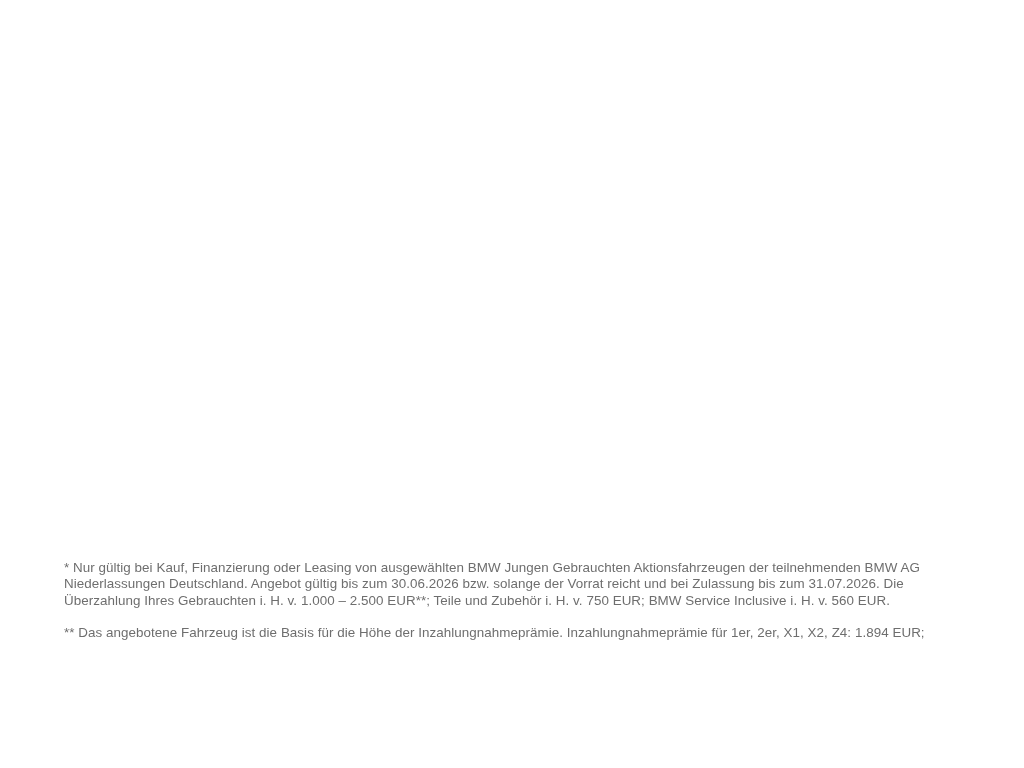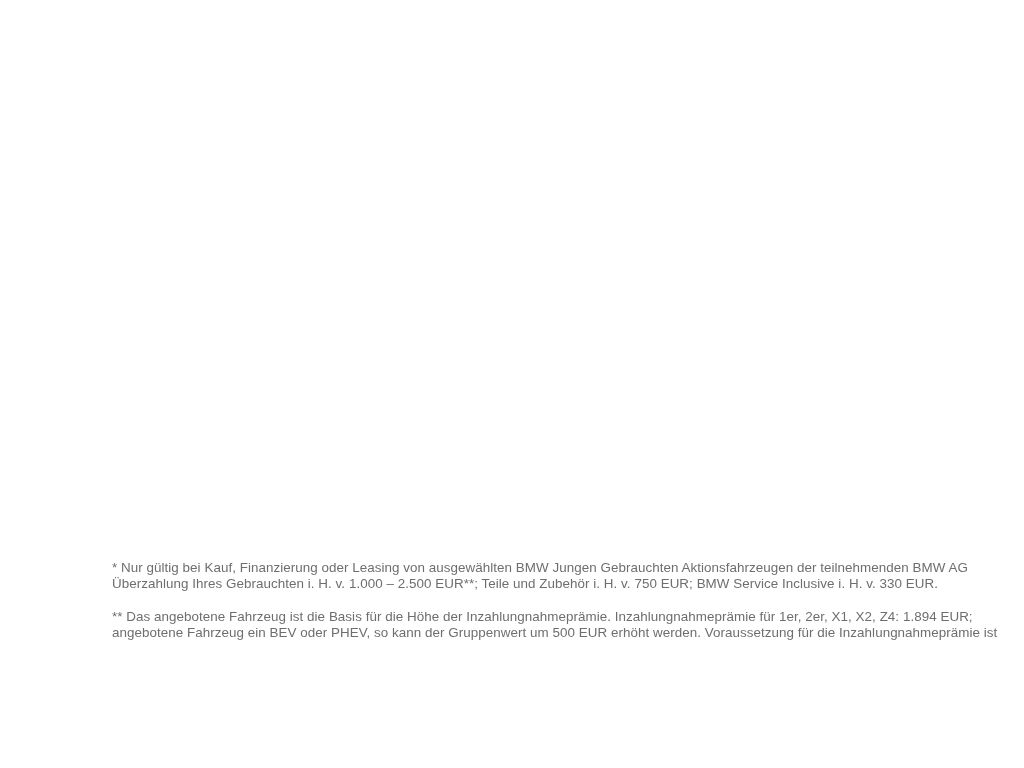--- a/index.html
+++ b/index.html
@@ -21,39 +21,38 @@
   }
   .disclaimer {
     position: absolute;
     left: 64px;
     top: 560px;
     width: 912px;
     color: #6e6e6e;
     font-size: 13.4px;
     line-height: 16.4px;
     letter-spacing: 0.05px;
-    margin-left: 48px;
   }
   .footnote-paragraph {
     margin: 0 0 16px 0;
   }
   .footnote-line {
     white-space: nowrap;
   }
 </style>
 </head>
 <body>
 
 <div class="page">
   <div class="disclaimer">
 
     <div class="footnote-paragraph">
       <div class="footnote-line">* Nur gültig bei Kauf, Finanzierung oder Leasing von ausgewählten BMW Jungen Gebrauchten Aktionsfahrzeugen der teilnehmenden BMW AG</div>
-      <div class="footnote-line">Überzahlung Ihres Gebrauchten i. H. v. 1.000 – 2.500 EUR**; Teile und Zubehör i. H. v. 750 EUR; BMW Service Inclusive i. H. v. 330 EUR.</div>
+      <div class="footnote-line">Niederlassungen Deutschland. Angebot gültig bis zum 30.06.2026 bzw. solange der Vorrat reicht und bei Zulassung bis zum 31.07.2026. Die</div>
+      <div class="footnote-line">Überzahlung Ihres Gebrauchten i. H. v. 1.000 – 2.500 EUR**; Teile und Zubehör i. H. v. 750 EUR; BMW Service Inclusive i. H. v. 560 EUR.</div>
     </div>
 
     <div class="footnote-paragraph">
       <div class="footnote-line">** Das angebotene Fahrzeug ist die Basis für die Höhe der Inzahlungnahmeprämie. Inzahlungnahmeprämie für 1er, 2er, X1, X2, Z4: 1.894 EUR;</div>
-      <div class="footnote-line">angebotene Fahrzeug ein BEV oder PHEV, so kann der Gruppenwert um 500 EUR erhöht werden. Voraussetzung für die Inzahlungnahmeprämie ist</div>
     </div>
 
   </div>
 </div>
 
 </body></html>

